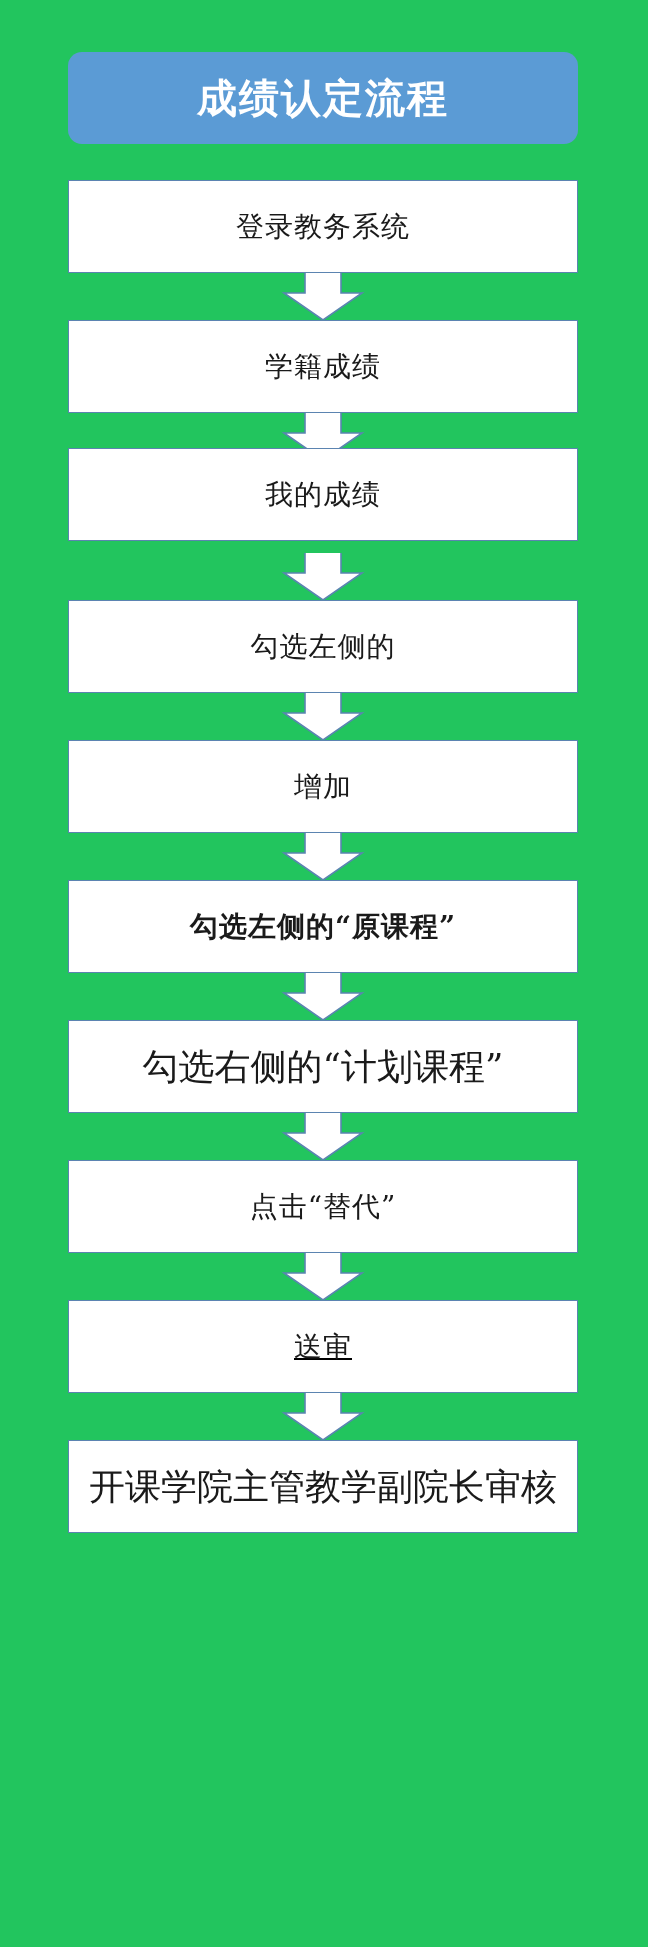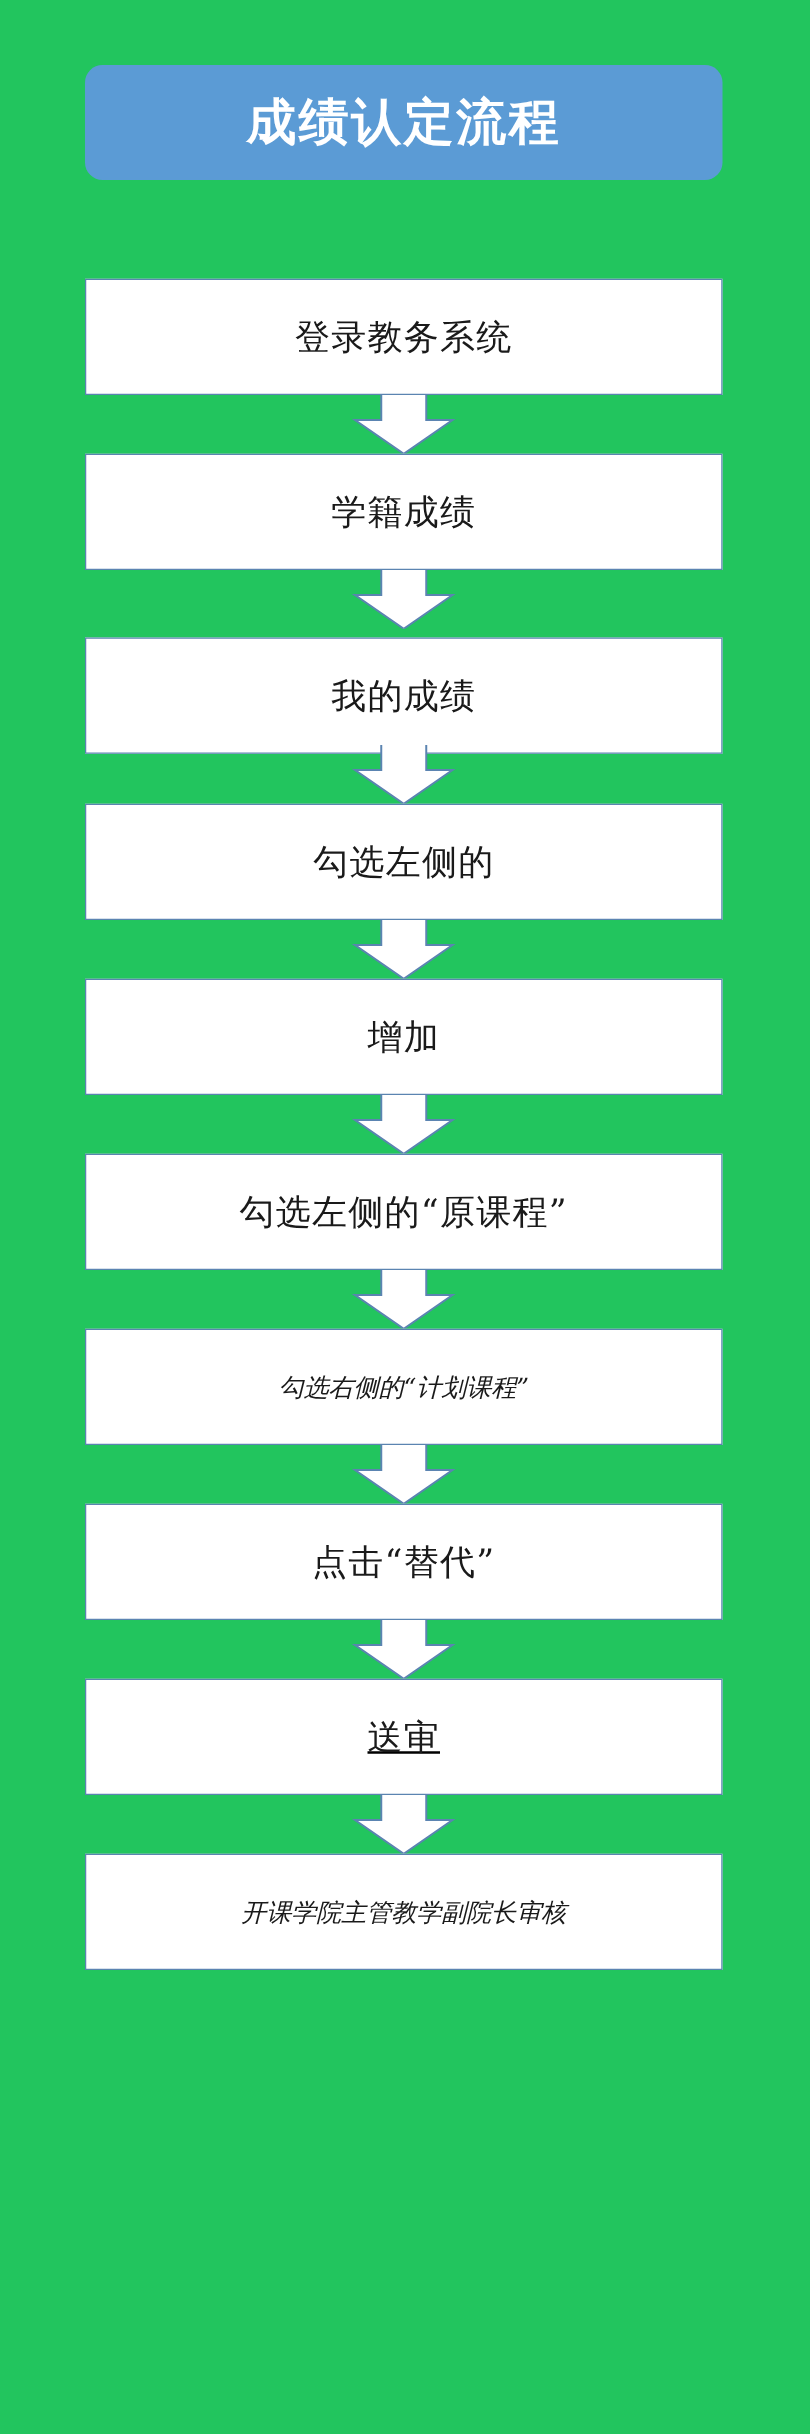--- a/index.html
+++ b/index.html
@@ -76,23 +76,22 @@
   .node-label {
     color: #1a1a1a;
     font-family: "DejaVu Serif", "Liberation Serif", serif;
     font-size: 28px;
     line-height: 1.2;
     letter-spacing: 1px;
     white-space: nowrap;
     text-align: center;
   }
   .node-label.tight {
-    font-size: 20px;
+    font-size: 36px;
     letter-spacing: 0px;
-    font-style: italic;
   }
 
   
   .arrow-connector {
     position: absolute;
     left: 0;
     width: 648px;
     pointer-events: none;
   }
   .arrow-connector svg {
@@ -109,42 +108,42 @@
 </style>
 </head>
 <body>
 
 <div id="page">
 
   <div class="title-banner">
     <span class="title-text">成绩认定流程</span>
   </div>
 
-  <div class="flow" id="flow-root" style="position: absolute; height: 1353px; margin-top: 43px;">
+  <div class="flow" id="flow-root" style="position: absolute; height: 1353px;">
       <div class="node-wrap" style="height: 93px; position: absolute; left: 0px; top: 0px;">
         <div class="node-box" style="top: 0px; height: 93px;">
           <span class="node-label">登录教务系统</span>
         </div>
       </div>
       <div class="arrow-connector" style="position: absolute; top: 93px; height: 47px;">
         <svg viewBox="0 0 648 47" width="648" height="47" preserveAspectRatio="none">
           <polyline class="arrow-shape" points="305,0 305,20 284,20 323,47 362,20 341,20 341,0"></polyline>
         </svg>
       </div>
       <div class="node-wrap" style="height: 93px; position: absolute; left: 0px; top: 140px;">
         <div class="node-box" style="top: 0px; height: 93px; justify-content: center;">
           <span class="node-label">学籍成绩</span>
         </div>
       </div>
       <div class="arrow-connector" style="position: absolute; top: 233px; height: 47px;">
         <svg viewBox="0 0 648 47" width="648" height="47" preserveAspectRatio="none">
           <polyline class="arrow-shape" points="305,0 305,20 284,20 323,47 362,20 341,20 341,0"></polyline>
         </svg>
       </div>
-      <div class="node-wrap" style="height: 93px; position: absolute; left: 0px; top: 287px;">
+      <div class="node-wrap" style="height: 93px; position: absolute; left: 0px; top: 268px;">
         <div class="node-box" style="top: 0px; height: 93px;">
           <span class="node-label">我的成绩</span>
         </div>
       </div>
       <div class="arrow-connector" style="position: absolute; top: 373px; height: 47px;">
         <svg viewBox="0 0 648 47" width="648" height="47" preserveAspectRatio="none">
           <polyline class="arrow-shape" points="305,0 305,20 284,20 323,47 362,20 341,20 341,0"></polyline>
         </svg>
       </div>
       <div class="node-wrap" style="height: 93px; position: absolute; left: 0px; top: 420px;">
@@ -161,21 +160,21 @@
         <div class="node-box" style="top: 0px; height: 93px;">
           <span class="node-label">增加</span>
         </div>
       </div>
       <div class="arrow-connector" style="position: absolute; top: 653px; height: 47px;">
         <svg viewBox="0 0 648 47" width="648" height="47" preserveAspectRatio="none">
           <polyline class="arrow-shape" points="305,0 305,20 284,20 323,47 362,20 341,20 341,0"></polyline>
         </svg>
       </div>
       <div class="node-wrap" style="height: 93px; position: absolute; left: 0px; top: 700px;">
-        <div class="node-box" style="top: 0px; height: 93px;">
+        <div class="node-box" style="top: 0px; height: 93px; font-weight: bold;">
           <span class="node-label">勾选左侧的“原课程”</span>
         </div>
       </div>
       <div class="arrow-connector" style="position: absolute; top: 793px; height: 47px;">
         <svg viewBox="0 0 648 47" width="648" height="47" preserveAspectRatio="none">
           <polyline class="arrow-shape" points="305,0 305,20 284,20 323,47 362,20 341,20 341,0"></polyline>
         </svg>
       </div>
       <div class="node-wrap" style="height: 93px; position: absolute; left: 0px; top: 840px;">
         <div class="node-box" style="top: 0px; height: 93px;">

